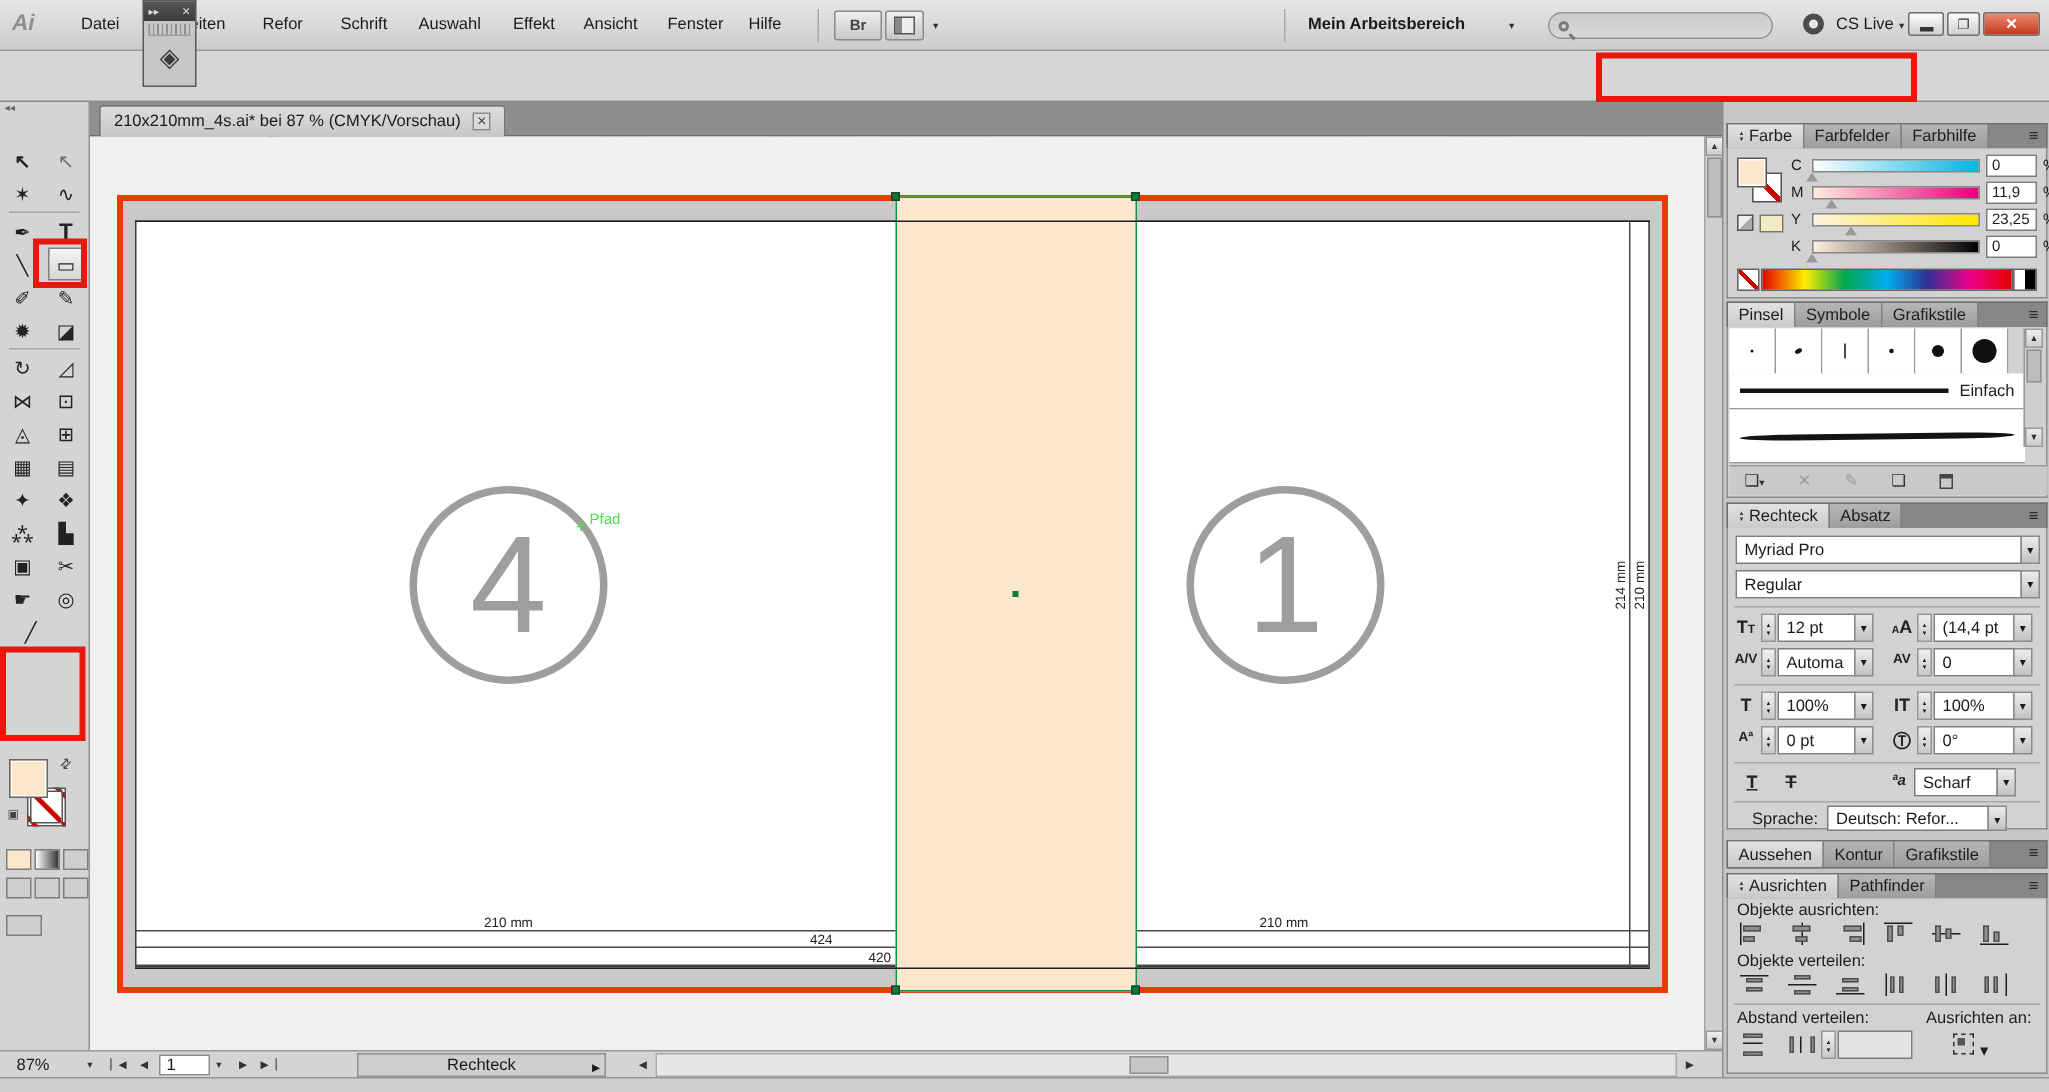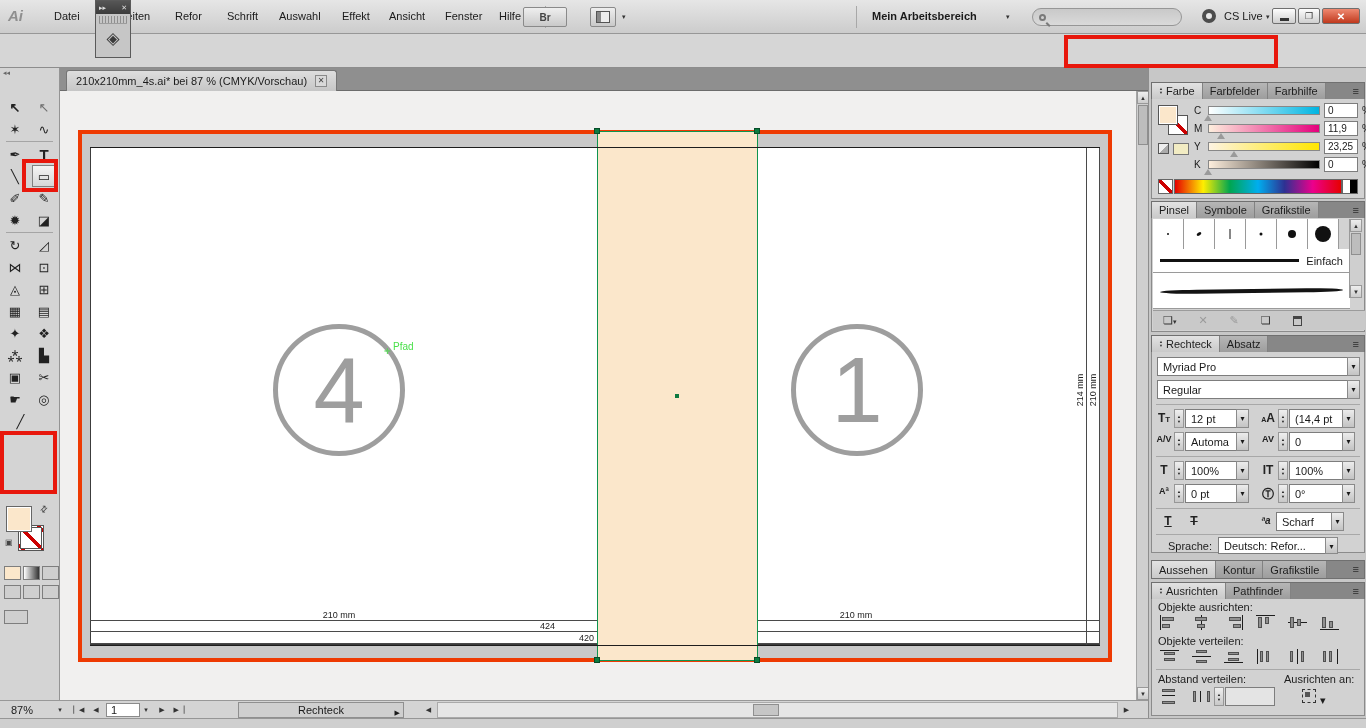--- a/index.html
+++ b/index.html
@@ -206,21 +206,21 @@
   <span class="mitem" style="left:54px">Datei</span>
   <span class="mitem" style="left:97px">Bearbeiten</span>
   <span class="mitem" style="left:175px">Refor</span>
   <span class="mitem" style="left:227px">Schrift</span>
   <span class="mitem" style="left:279px">Auswahl</span>
   <span class="mitem" style="left:342px">Effekt</span>
   <span class="mitem" style="left:389px">Ansicht</span>
   <span class="mitem" style="left:445px">Fenster</span>
   <span class="mitem" style="left:499px">Hilfe</span>
   <span class="msep" style="left:545px"></span>
-  <span class="chromebtn" style="left:523px;width:44px">
+  <span class="chromebtn" style="left:556px;width:32px">
       <span style="font-size:10px;font-weight:bold;color:#444">Br</span>
     </span>
   <span class="chromebtn" style="left:590px;width:26px">
       <span style="width:14px;height:12px;border:1px solid #555;background:linear-gradient(90deg,#888 35%,#eee 35%)"></span>
     </span>
   <span class="mitem dd" style="left:622px;top:13px">▾</span>
   <span class="msep" style="left:856px"></span>
   <span class="mitem" style="left:872px;font-weight:bold">Mein Arbeitsbereich</span>
   <span class="mitem dd" style="left:1006px;top:13px">▾</span>
   <span class="abs" id="searchbox">

